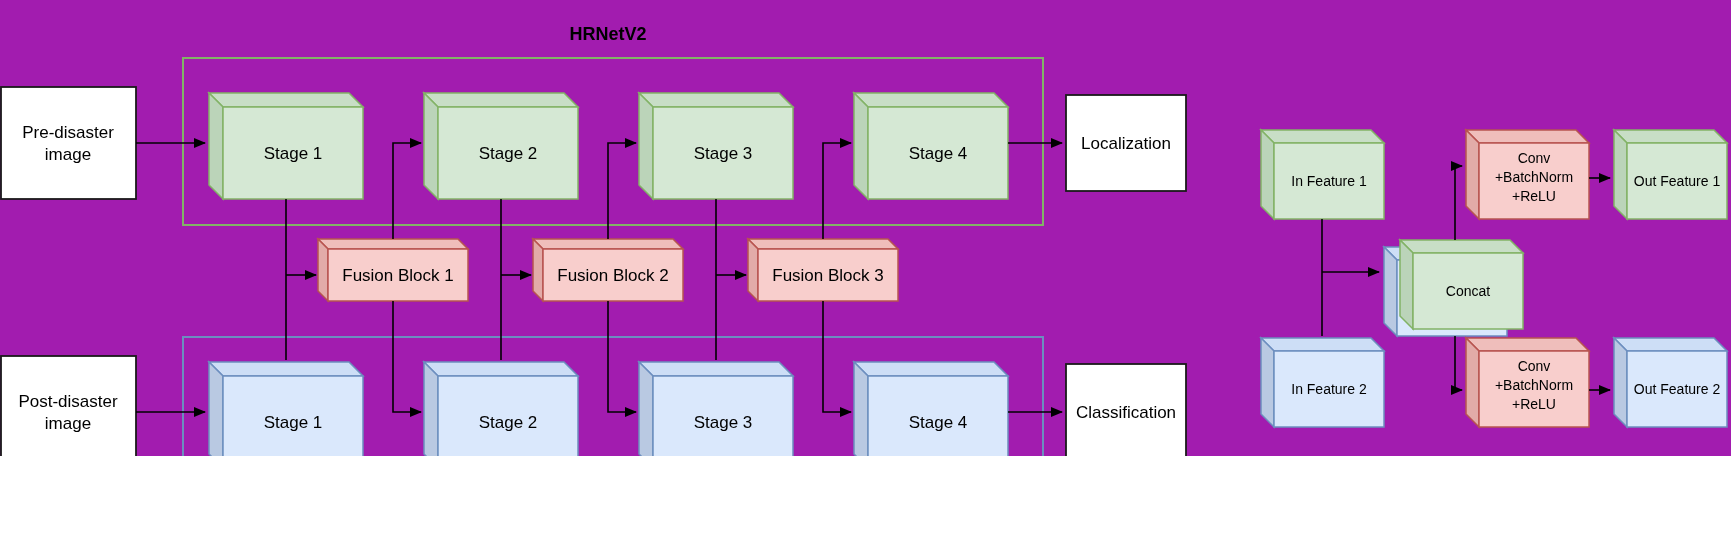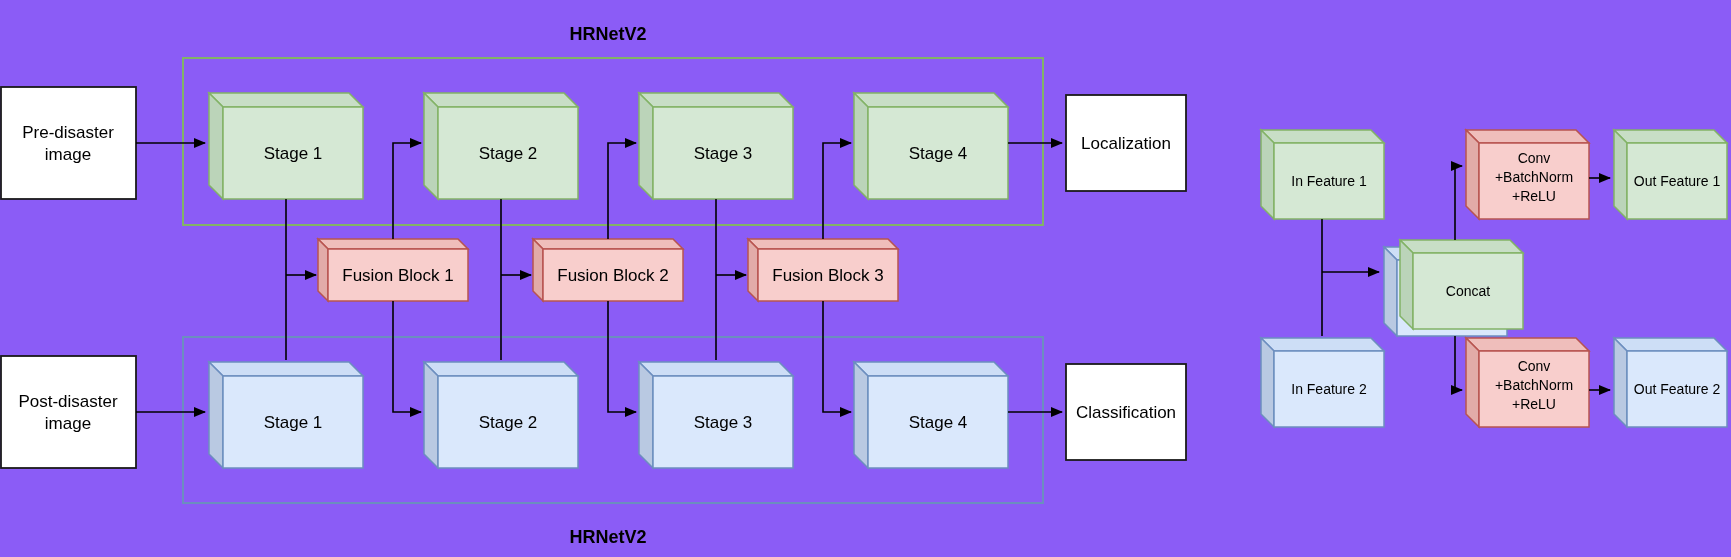--- a/index.html
+++ b/index.html
@@ -1,16 +1,16 @@
 <!DOCTYPE html>
 <html><head>
 <meta charset="utf-8">
 <style>
   html,body{margin:0;padding:0;background:#ffffff;}
-  .canvas{position:relative;width:1731px;height:557px;background:#8b5cf6;overflow:hidden;}
+  .canvas{position:relative;width:1731px;height:456px;background:#a21caf;overflow:hidden;}
   svg{display:block;}
   text{font-family:"Liberation Sans",sans-serif;fill:#000000;text-anchor:middle;}
   .t17{font-size:17px;}
   .t14{font-size:14px;}
   .lbl{font-size:18px;font-weight:bold;}
   .edge{stroke:#000000;stroke-width:1.6;fill:none;}
   .cont-green{fill:none;stroke:#82B366;stroke-width:2;}
   .cont-blue{fill:none;stroke:#6C8EBF;stroke-width:2;}
   .iobox{fill:#ffffff;stroke:#1a1a1a;stroke-width:1.8;}
   .green .front{fill:#D5E8D4;stroke:#82B366;stroke-width:1.5;}

